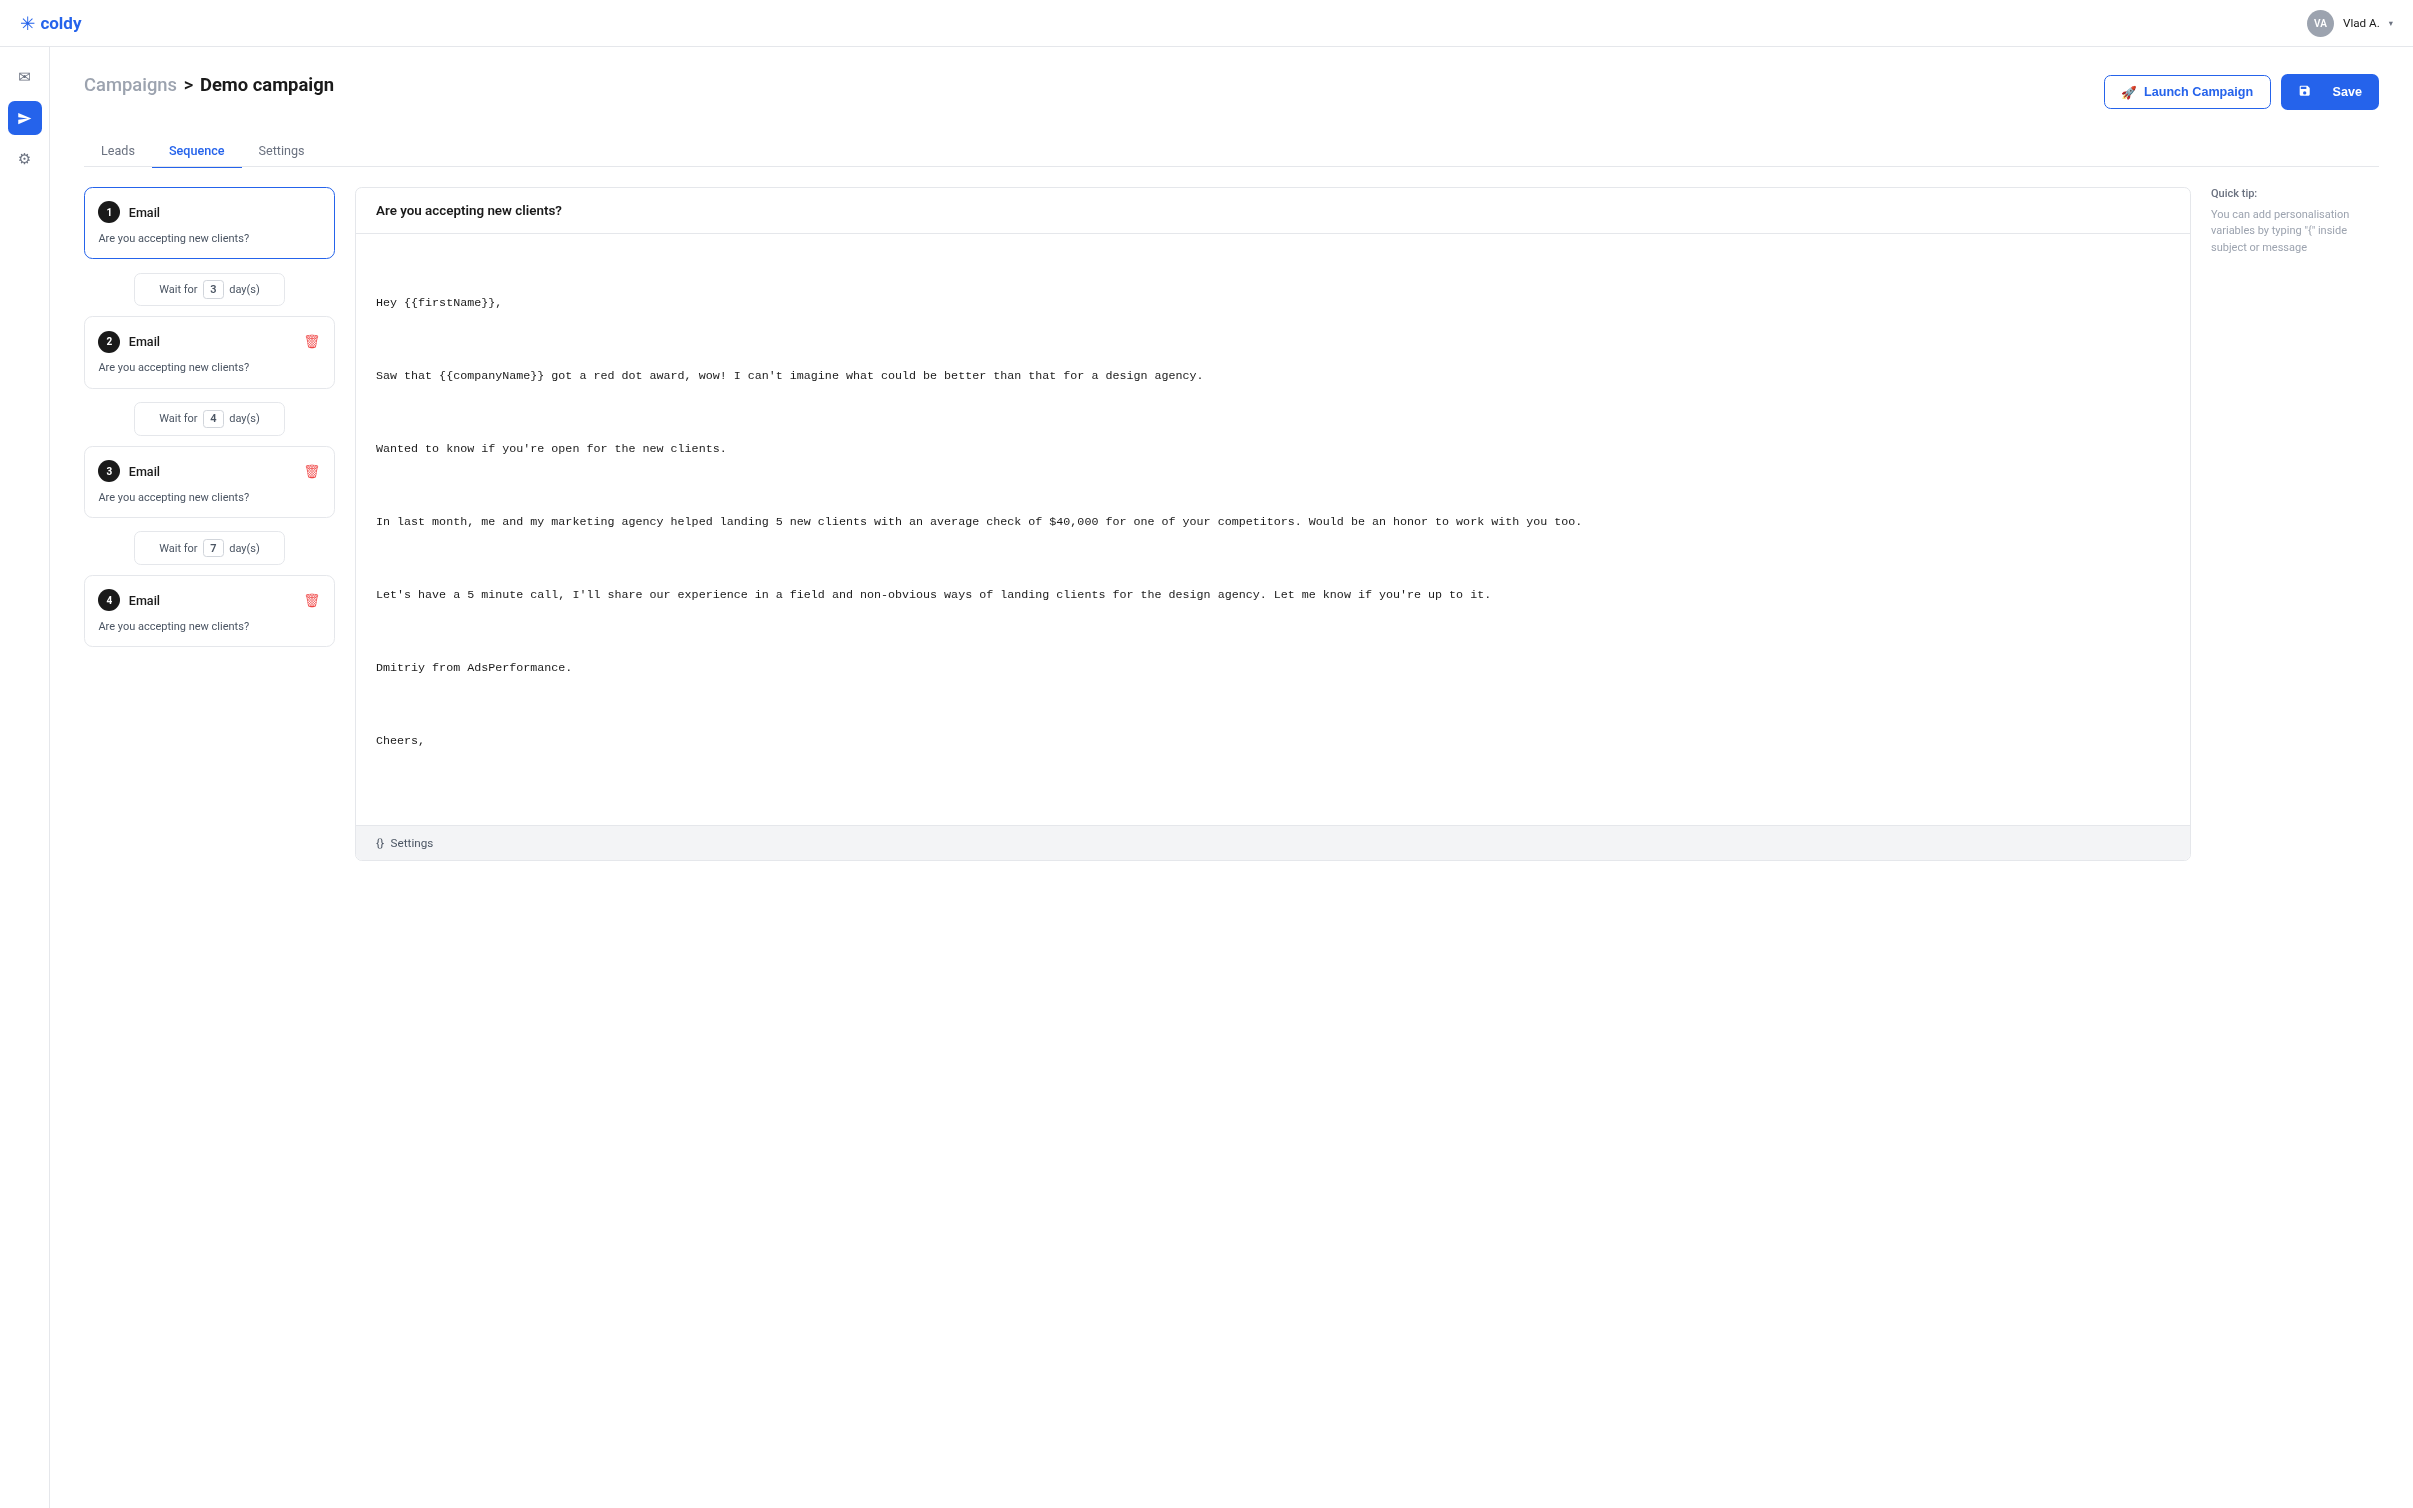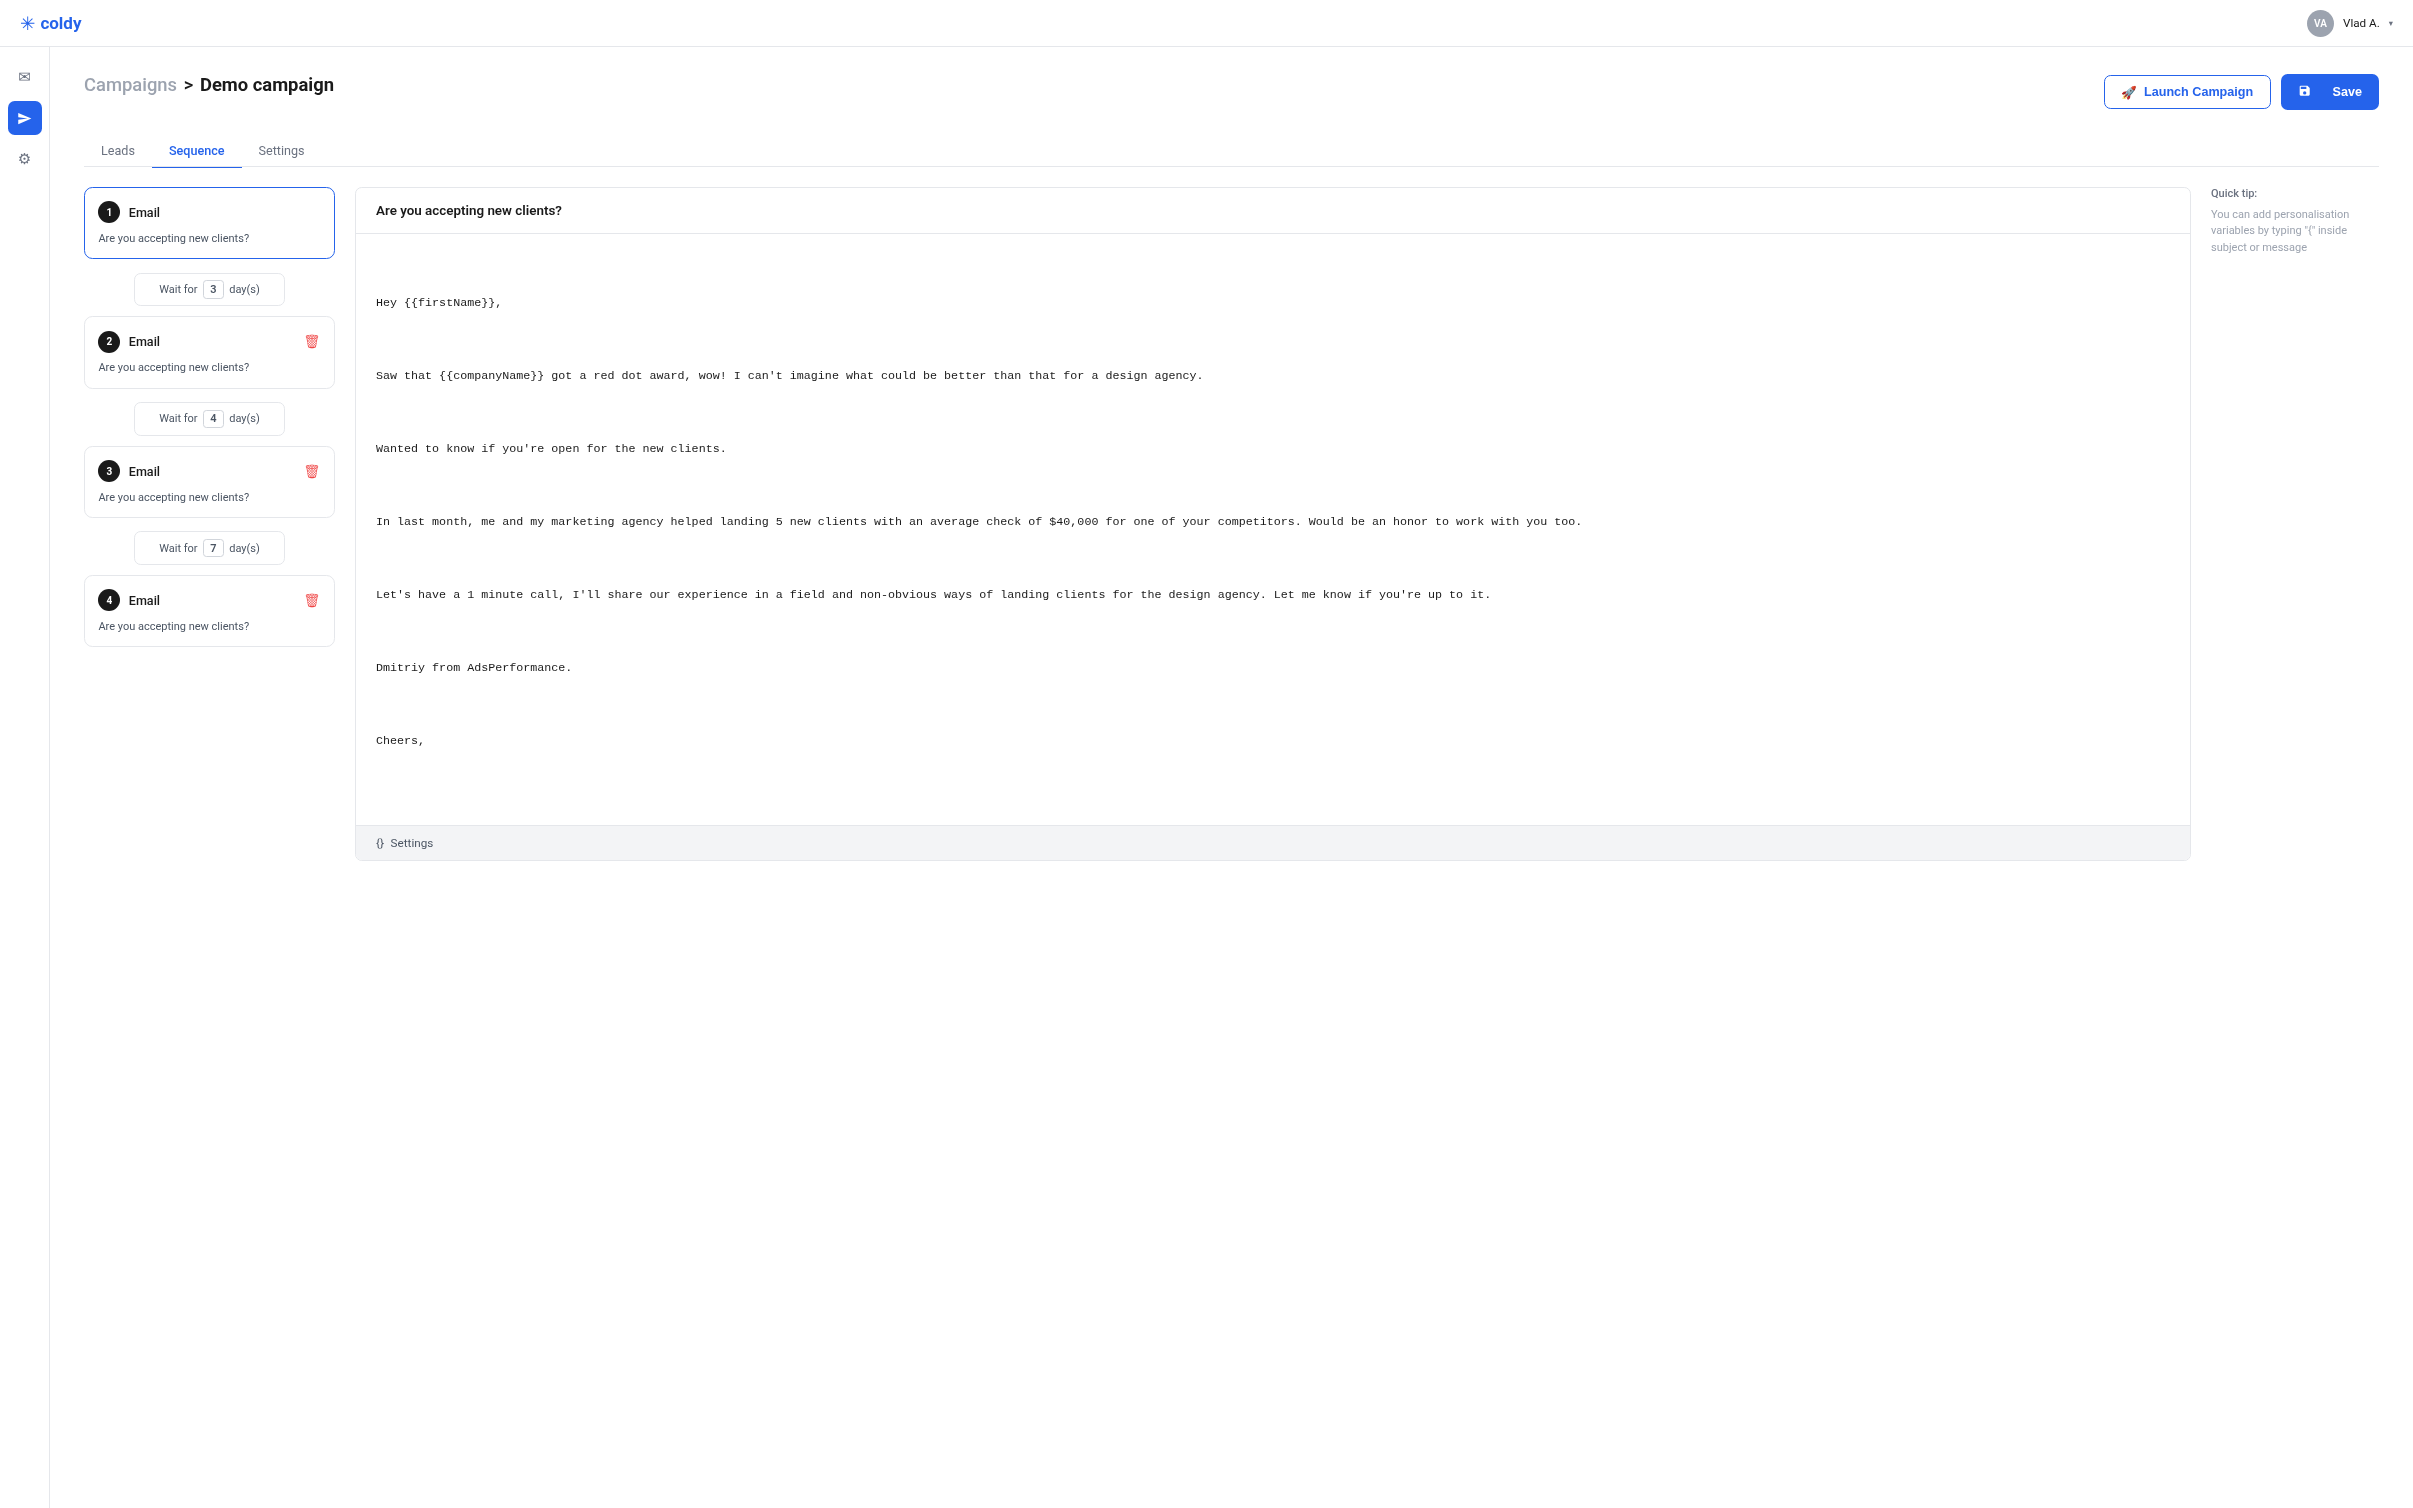--- a/index.html
+++ b/index.html
@@ -254,21 +254,21 @@
 
       </div>
 
       <div class="email-editor">
         <div class="email-subject">Are you accepting new clients?</div>
         <div class="email-body" contenteditable="true" style="">
           <p>Hey {{firstName}},</p>
           <p>Saw that {{companyName}} got a red dot award, wow! I can't imagine what could be better than that for a design agency.</p>
           <p>Wanted to know if you're open for the new clients.</p>
           <p>In last month, me and my marketing agency helped landing 5 new clients with an average check of $40,000 for one of your competitors. Would be an honor to work with you too.</p>
-          <p>Let's have a 1 minute call, I'll share our experience in a field and non-obvious ways of landing clients for the design agency. Let me know if you're up to it.</p>
+          <p>Let's have a 5 minute call, I'll share our experience in a field and non-obvious ways of landing clients for the design agency. Let me know if you're up to it.</p>
           <p>Dmitriy from AdsPerformance.</p>
           <p>Cheers,</p>
         </div>
         <div class="variables-bar">
           <span>{}</span>
           <span>Settings</span>
         </div>
       </div>
 
       <div class="quick-tip">

